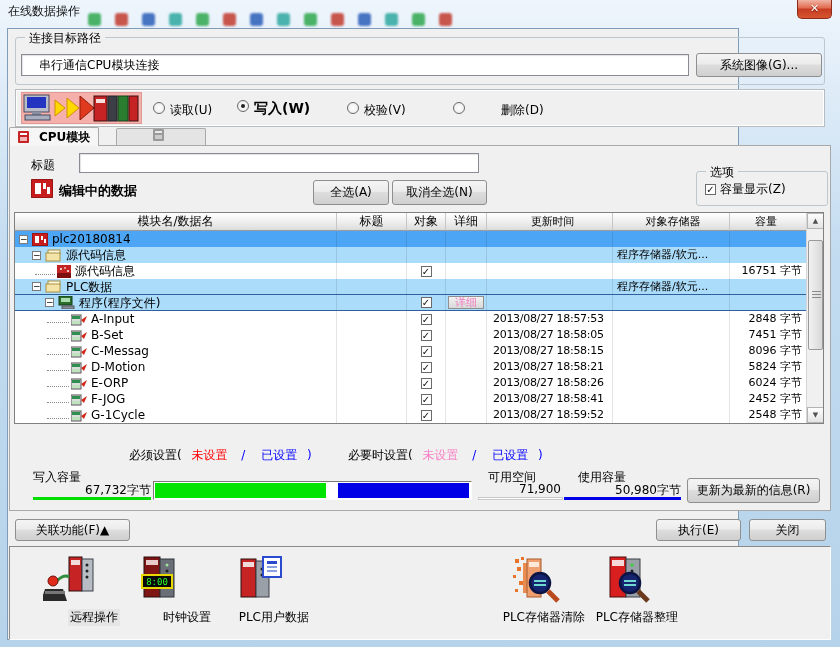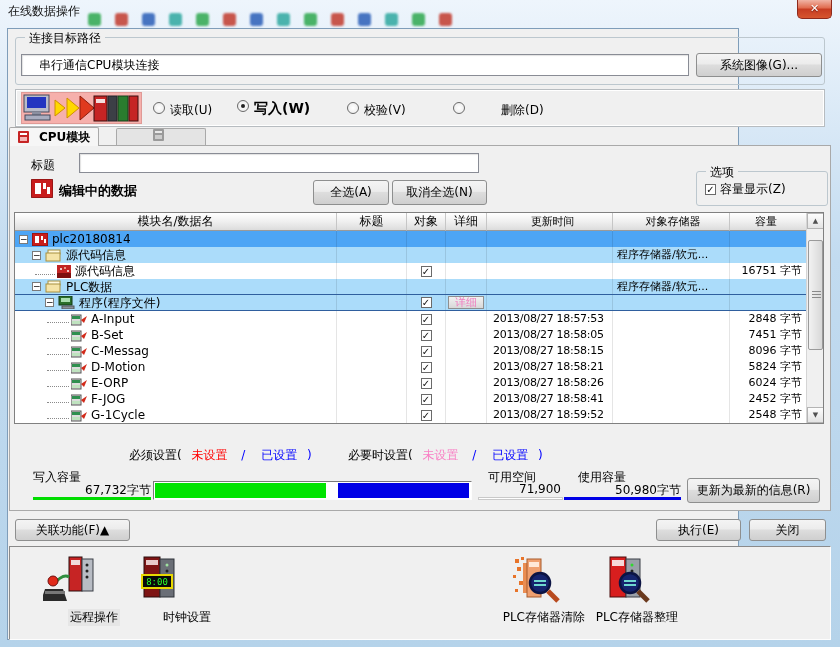--- a/index.html
+++ b/index.html
@@ -557,20 +557,36 @@
           <rect x="24" y="4" width="14" height="38" fill="#6a6e76" stroke="#2e3238"></rect>
           <circle cx="31" cy="10" r="1.5" fill="#9fe09f"></circle>
             <circle cx="31" cy="16" r="1.5" fill="#222"></circle>
           <rect x="6" y="20" width="30" height="13" fill="#0a0a0a" stroke="#e8d800" stroke-width="2"></rect>
           <text x="21" y="30" text-anchor="middle" font-size="9" fill="#2aff2a" font-family="DejaVu Sans Mono, monospace">8:00</text>
         </svg>
       </div>
       <div class="tlabel">时钟设置</div>
     </div>
 
+    <div class="tool" style="left:199px;">
+      <div class="ticn">
+        <svg width="52" height="50" viewBox="0 0 52 50">
+          <rect x="8" y="4" width="15" height="38" fill="#c62424" stroke="#2a0c0c"></rect>
+          <rect x="10" y="7" width="11" height="5" fill="#f0dada"></rect>
+          <rect x="23" y="6" width="13" height="36" fill="#9aa0a8" stroke="#3a3e46"></rect>
+          <circle cx="29" cy="14" r="1.5" fill="#222"></circle>
+            <circle cx="29" cy="20" r="1.5" fill="#222"></circle>
+          <rect x="30" y="2" width="18" height="20" fill="#fff" stroke="#2a4ad0" stroke-width="2"></rect>
+          <rect x="34" y="6" width="10" height="3" fill="#2a4ad0"></rect>
+          <rect x="34" y="11" width="10" height="2" fill="#8aa0e0"></rect>
+          <rect x="34" y="15" width="10" height="2" fill="#8aa0e0"></rect>
+        </svg>
+      </div>
+      <div class="tlabel">PLC用户数据</div>
+    </div>
 
 
 
     <div class="tool" style="left:475px;">
       <div class="ticn">
         <svg width="52" height="50" viewBox="0 0 52 50">
           <g fill="#e8742a">
             <rect x="6" y="4" width="4" height="4"></rect>
               <rect x="12" y="2" width="3" height="3"></rect>
               <rect x="8" y="12" width="4" height="4"></rect>

